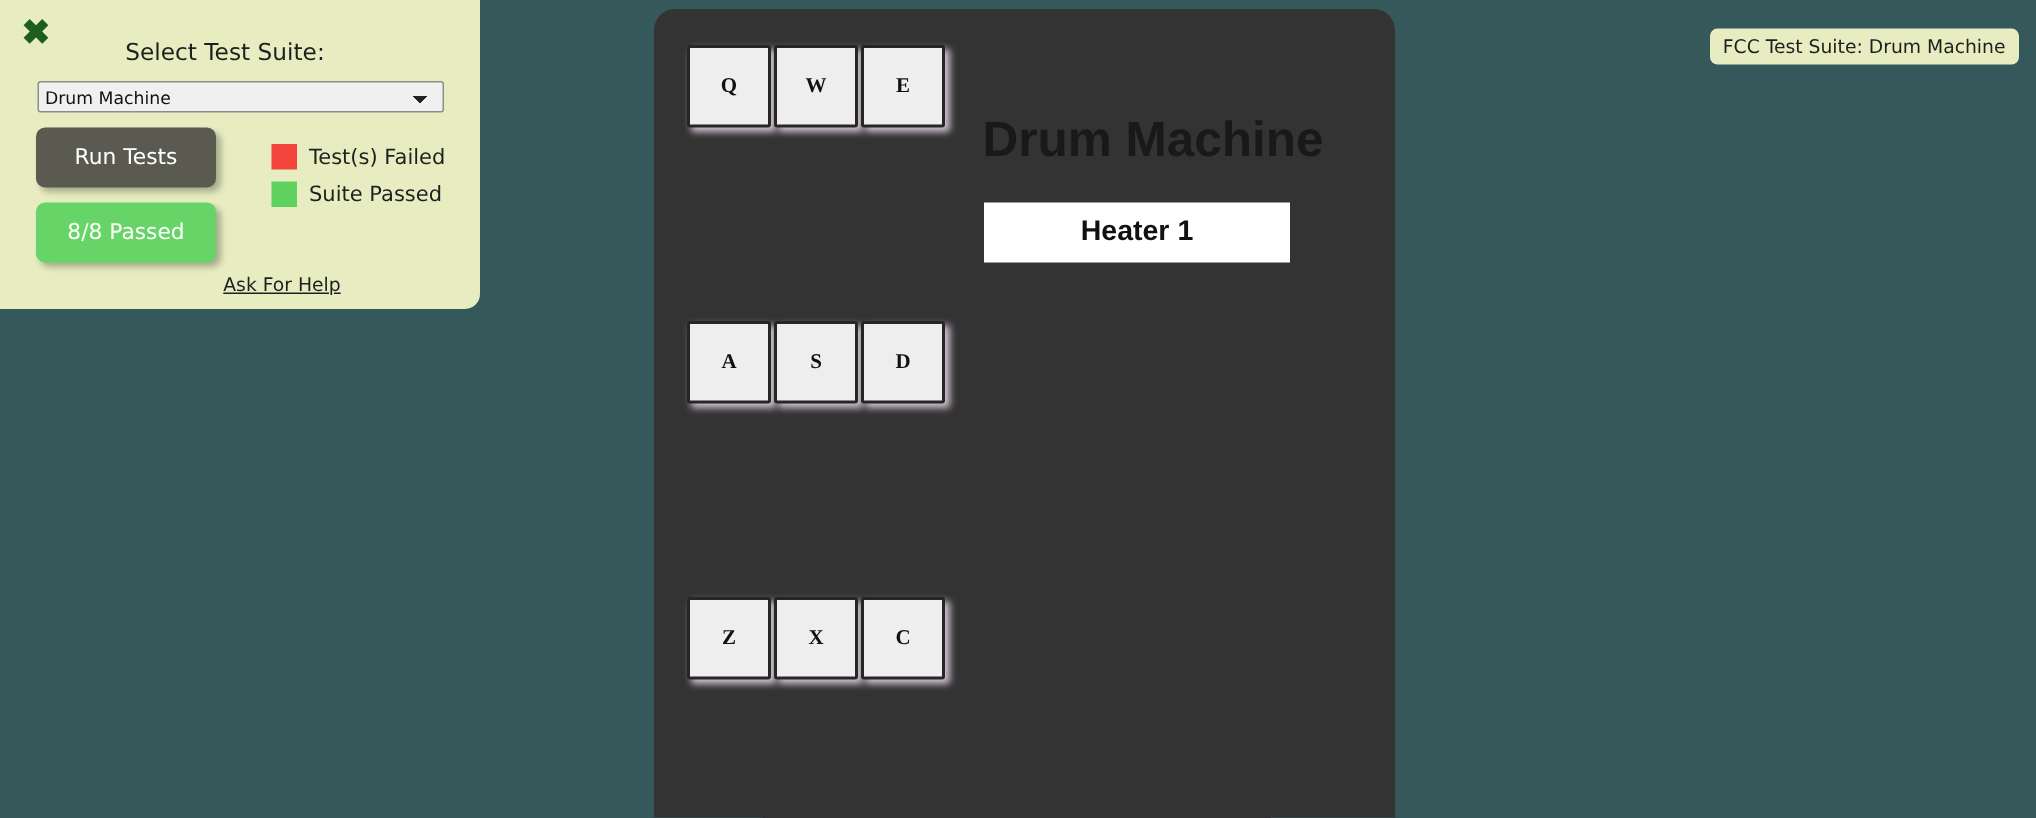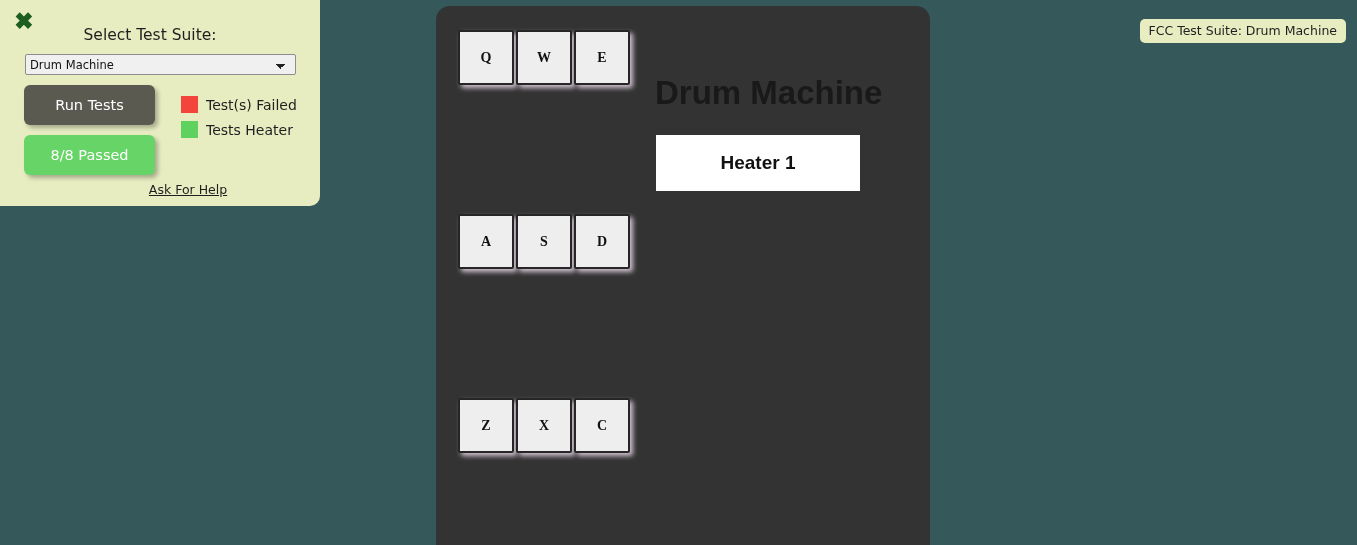--- a/index.html
+++ b/index.html
@@ -73,21 +73,21 @@
     background-position:
       calc(100% - 15px) 9px,
       calc(100% - 10px) 9px;
     background-size: 5px 5px, 5px 5px;
     background-repeat: no-repeat;
     cursor: pointer;
   }
   .fcc-btn {
     position: absolute;
     left: 24px;
-    width: 131px;
+    width: 120px;
     height: 40px;
     border: none;
     border-radius: 6px;
     color: #ffffff;
     font-size: 14.5px;
     font-family: "DejaVu Sans", sans-serif;
     cursor: pointer;
     box-shadow: 3px 3px 4px rgba(0,0,0,0.28);
     text-align: center;
     line-height: 40px;
@@ -194,21 +194,21 @@
     font-weight: bold;
     color: #191919;
     font-family: "Liberation Sans", sans-serif;
     white-space: nowrap;
   }
   #display {
     position: absolute;
     left: 220px;
     top: 129px;
     width: 204px;
-    height: 56px;
+    height: 40px;
     background: #ffffff;
     color: #111111;
     font-size: 19px;
     font-weight: bold;
     font-family: "Liberation Sans", sans-serif;
     display: flex;
     align-items: center;
     justify-content: center;
   }
 </style>
@@ -229,21 +229,21 @@
 
   <button class="fcc-btn" id="test-status-button">8/8 Passed</button>
 
   <div id="legend">
     <div class="legend-row">
       <span class="legend-swatch" style="background: rgb(244, 69, 60);"></span>
       <span class="legend-label">Test(s) Failed</span>
     </div>
     <div class="legend-row">
       <span class="legend-swatch" style="background: rgb(95, 209, 95);"></span>
-      <span class="legend-label">Tests Heater</span>
+      <span class="legend-label">Suite Passed</span>
     </div>
   </div>
 
   <div id="ask-for-help-link">Ask For Help</div>
 </div>
 
 <div id="test-suite-badge">FCC Test Suite: Drum Machine</div>
 
 <div id="drum-machine">
 

